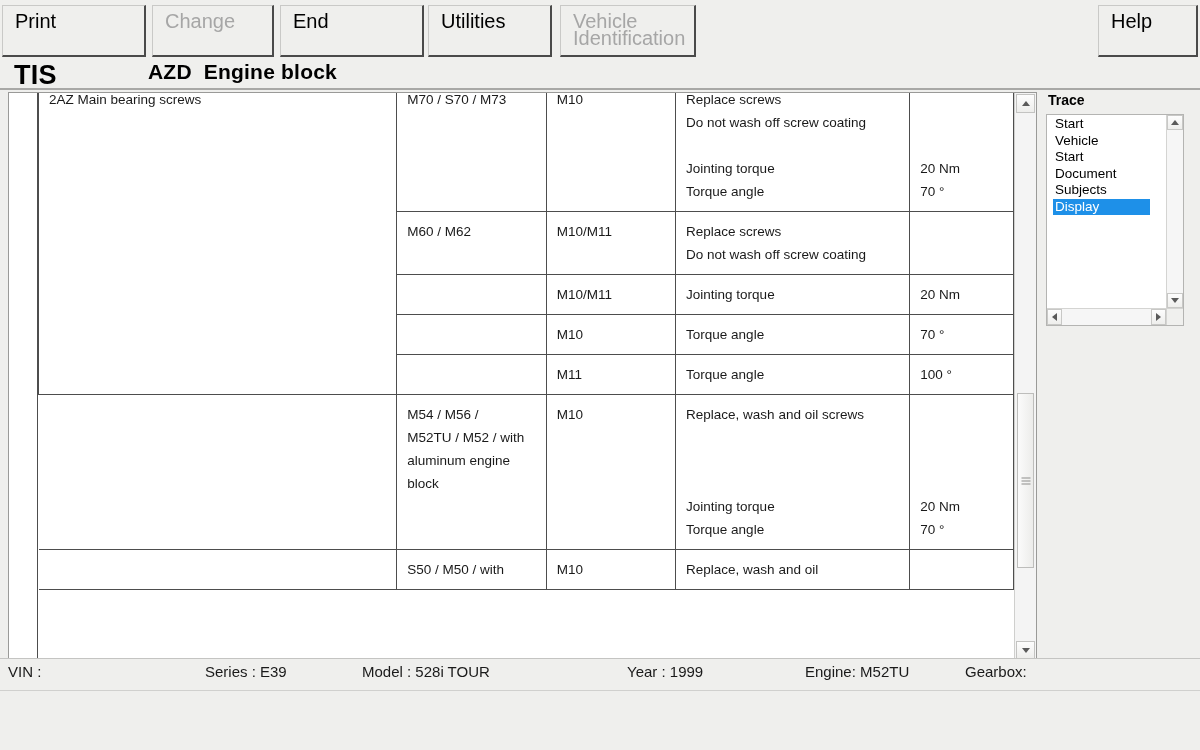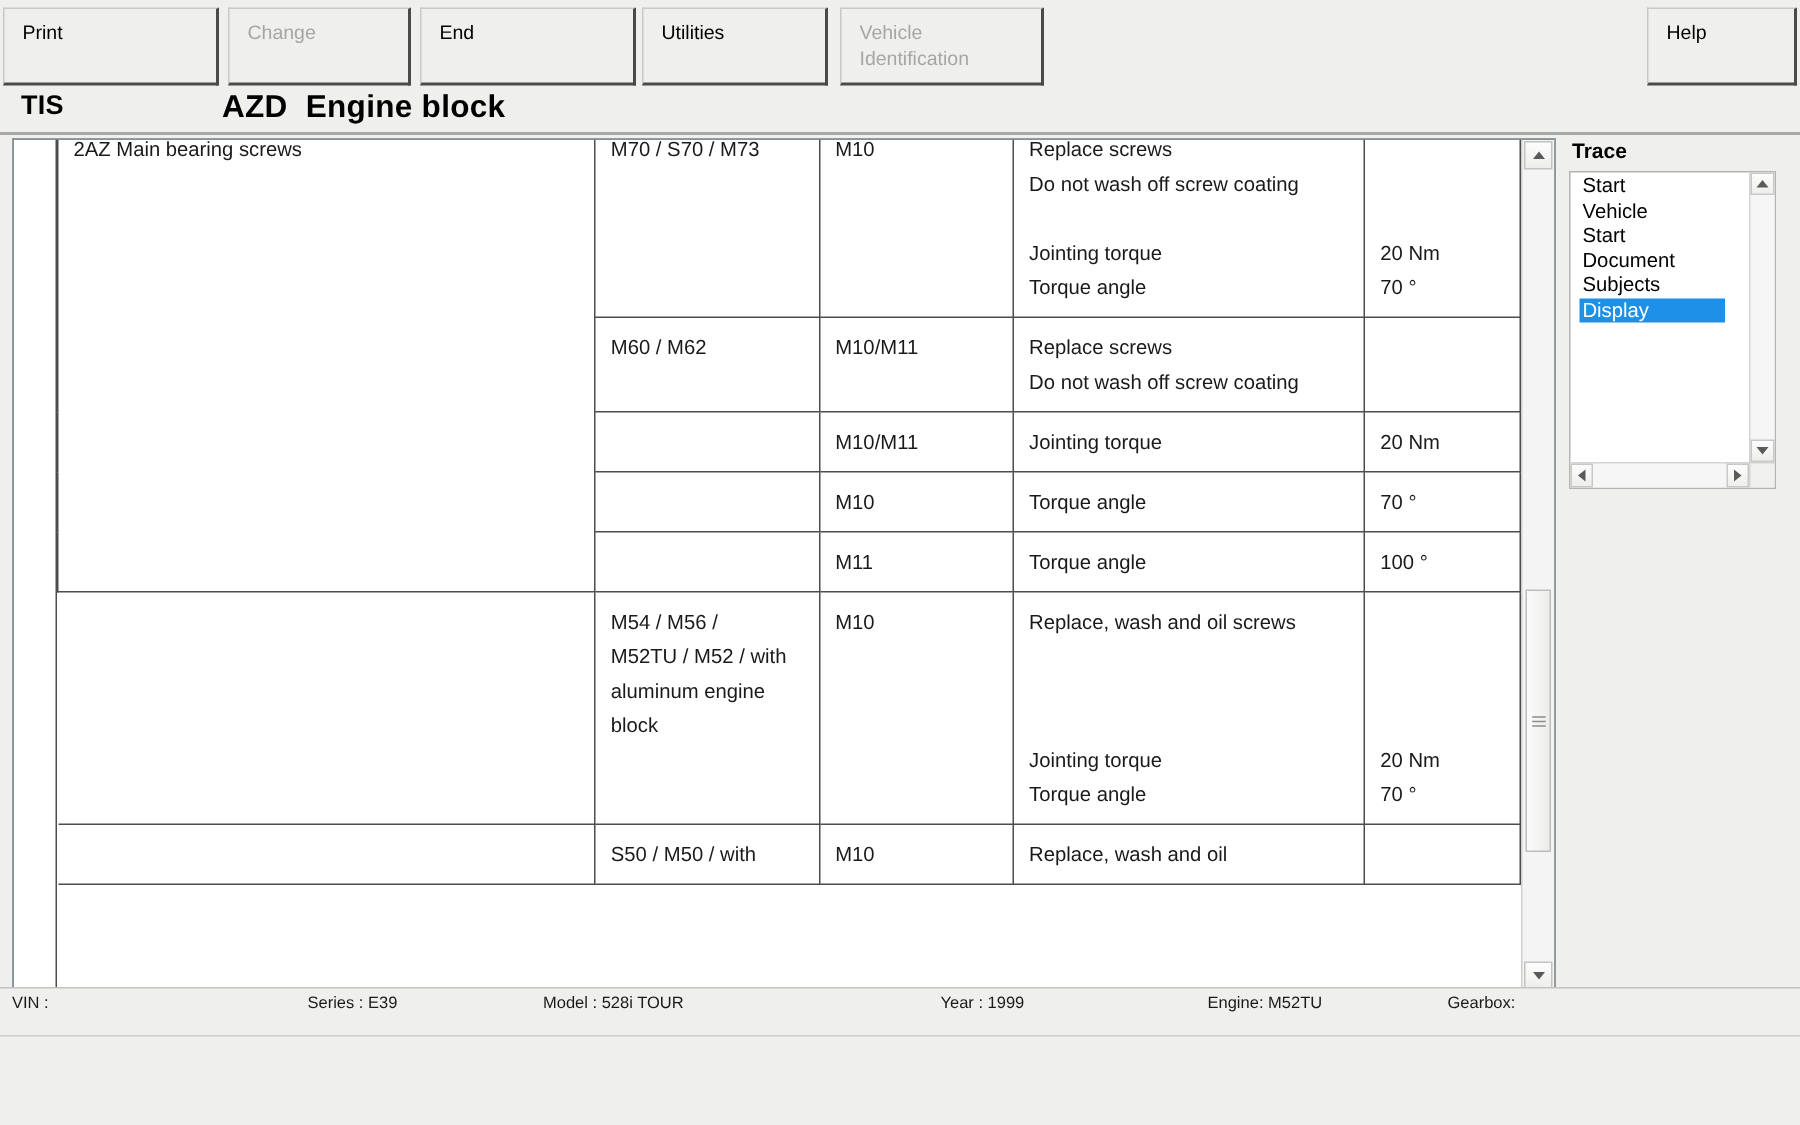--- a/index.html
+++ b/index.html
@@ -15,40 +15,40 @@
 
   
   .toolbar { position:absolute; left:0; top:0; width:1200px; height:58px; }
   .tbtn {
     position:absolute; top:5px; height:52px;
     background:#efefed;
     border:1px solid #c9c9c7;
     border-right:2px solid #4a4a4a;
     border-bottom:2px solid #4a4a4a;
     padding:7px 0 0 12px;
-    font-size:13px;
+    font-size:20px;
     line-height:17px;
     text-align:left;
     color:#000;
     cursor:pointer;
   }
   .tbtn.disabled { color:#a6a6a6; cursor:default; }
 
   #btn-print   { left:2px;   width:144px; }
   #btn-change  { left:152px; width:122px; }
   #btn-end     { left:280px; width:144px; }
   #btn-util    { left:428px; width:124px; }
   #btn-vehid   { left:560px; width:136px; }
   #btn-help    { left:1098px; width:100px; }
 
   
   .titlebar { position:absolute; left:0; top:58px; width:1200px; height:30px; }
   .title-tis {
     position:absolute; left:14px; top:2px;
-    font-size:18px; font-weight:bold; letter-spacing:0.2px;
+    font-size:27px; font-weight:bold; letter-spacing:0.2px;
   }
   .title-doc {
     position:absolute; left:148px; top:2px;
     font-size:21px; font-weight:bold; letter-spacing:0.2px;
     white-space:pre;
   }
 
   
   .sep-top { position:absolute; left:0; top:88px; width:1200px; height:2px; background:#a8a8a6; }
 
@@ -161,21 +161,21 @@
   .tsbtn.h.right { right:0; }
   .trace-corner {
     position:absolute; right:0; bottom:0; width:17px; height:17px;
     background:#f0f0ee; border-left:1px solid #d4d4d2; border-top:1px solid #d4d4d2;
   }
 
   
   .statusbar {
     position:absolute; left:0; top:658px; width:1200px; height:24px;
     background:#efefed; border-top:1px solid #c4c4c2;
-    font-size:11px; color:#1a1a1a;
+    font-size:15px; color:#1a1a1a;
   }
   .statusbar span { position:absolute; top:4px; white-space:nowrap; }
   #st-vin      { left:8px; }
   #st-series   { left:205px; }
   #st-model    { left:362px; }
   #st-year     { left:627px; }
   #st-engine   { left:805px; }
   #st-gearbox  { left:965px; }
 
   

